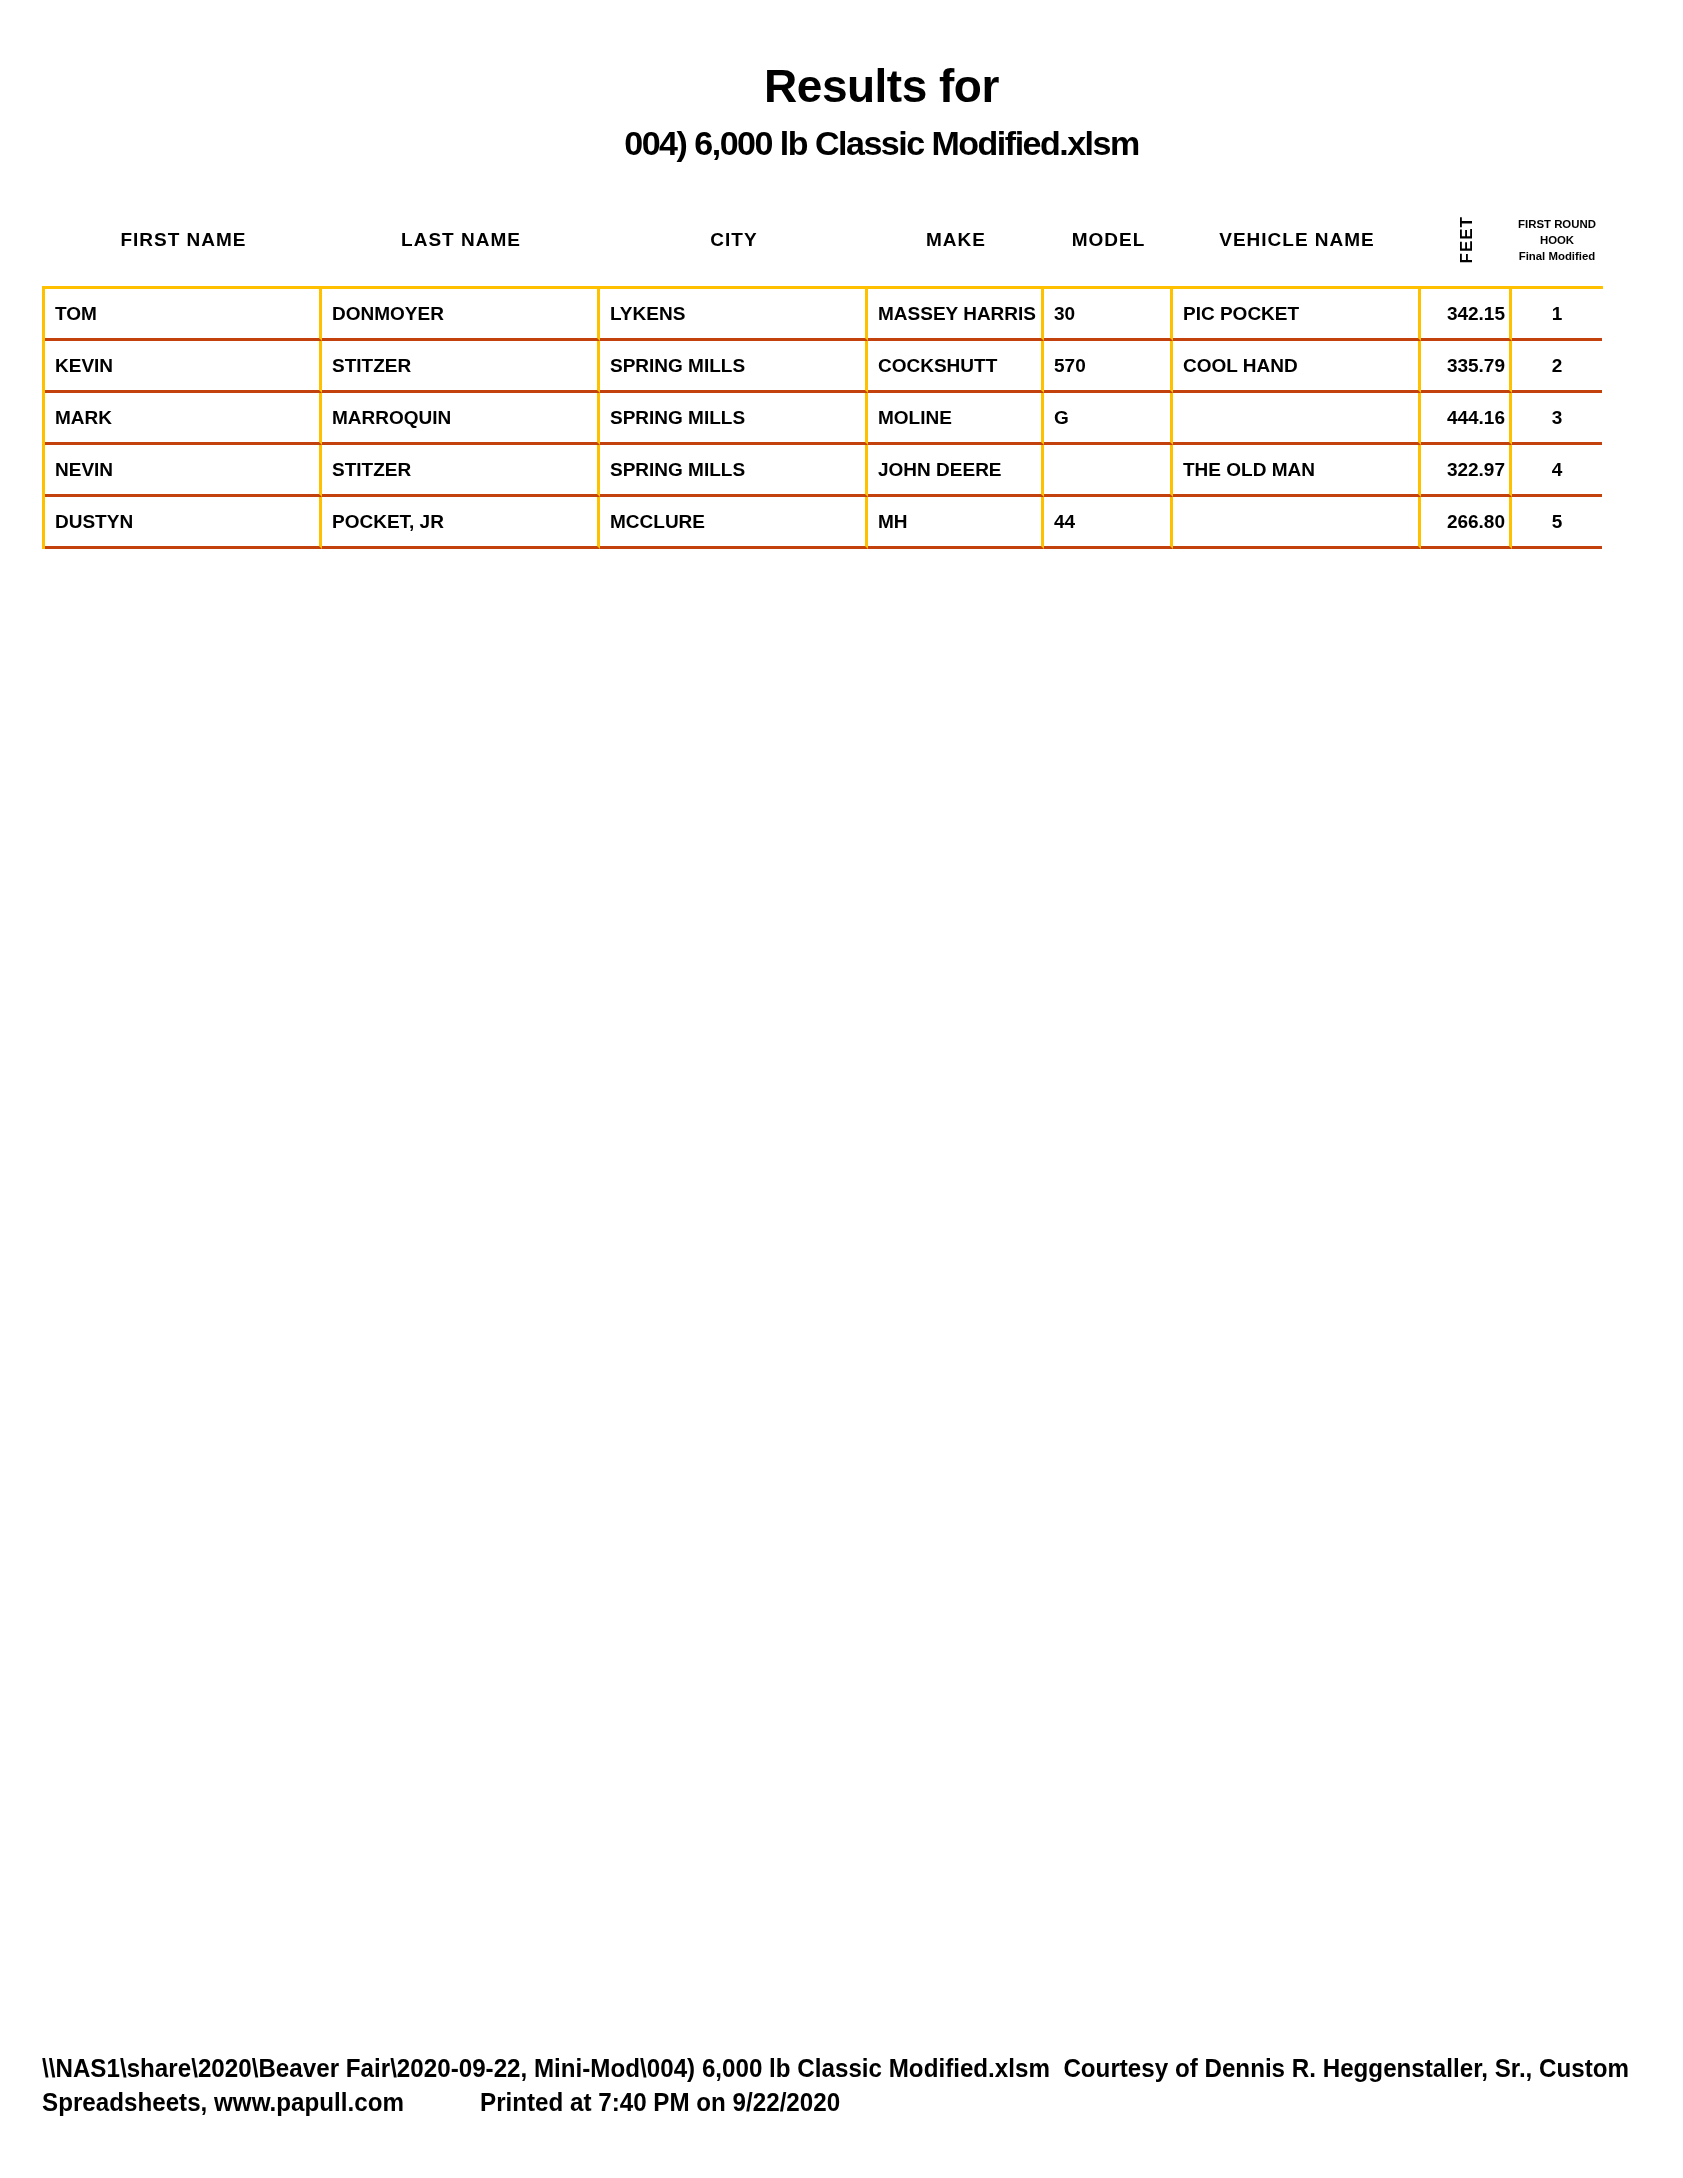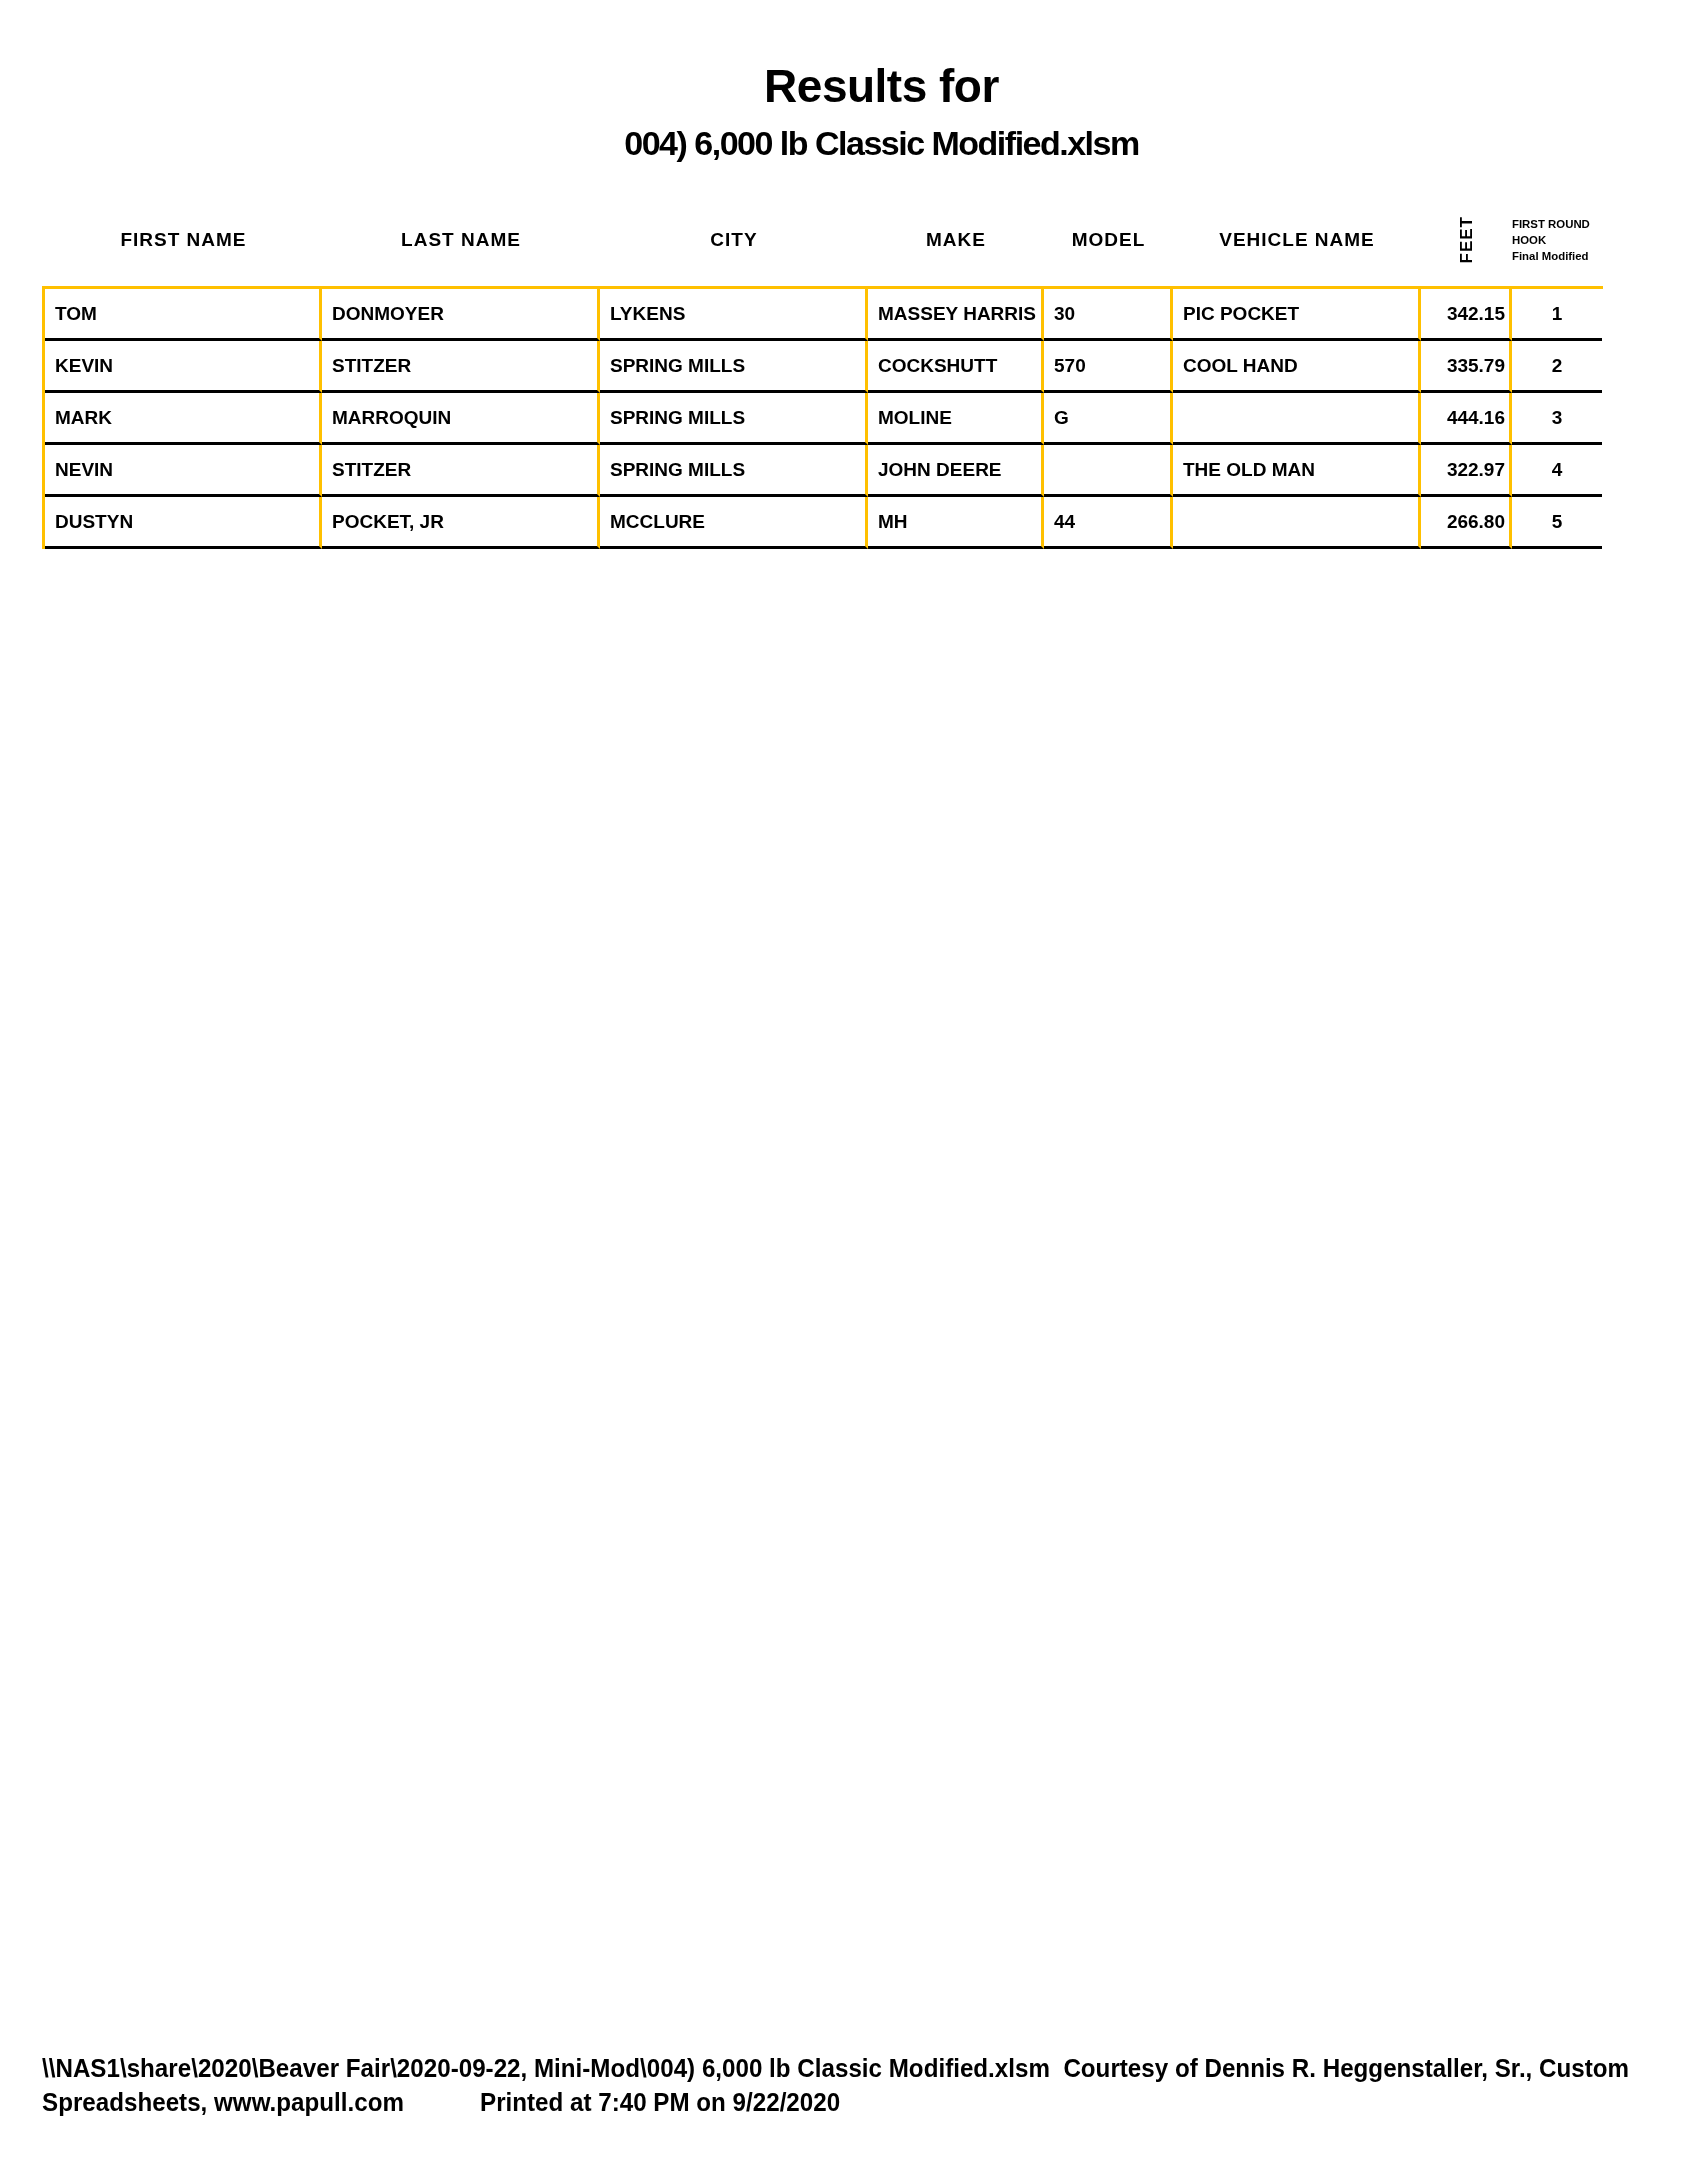--- a/index.html
+++ b/index.html
@@ -58,20 +58,21 @@
     height: 87px;
   }
   .hdr-feet {
     writing-mode: vertical-rl;
     transform: rotate(180deg);
     font-weight: bold;
     font-size: 17px;
     letter-spacing: 1px;
   }
   .hdr-placing {
+    text-align: center;
     font-weight: bold;
     font-size: 11.4px;
     line-height: 16px;
     letter-spacing: 0;
     white-space: nowrap;
   }
   
   .results-table {
     position: absolute;
     left: 42px;
@@ -79,21 +80,21 @@
     width: 1558px;
     display: grid;
     grid-template-columns: 277px 278px 268px 176px 129px 248px 91px 90px;
     border-top: 3px solid #FFC000;
     border-left: 3px solid #FFC000;
   }
   .cell {
     box-sizing: border-box;
     height: 52px;
     border-right: 3px solid #FFC000;
-    border-bottom: 3px solid #000000;
+    border-bottom: 3px solid #c2410c;
     display: flex;
     align-items: center;
     padding-left: 10px;
     font-size: 19px;
     font-weight: bold;
     white-space: nowrap;
     overflow: visible;
   }
   .cell.feet {
     justify-content: flex-end;

